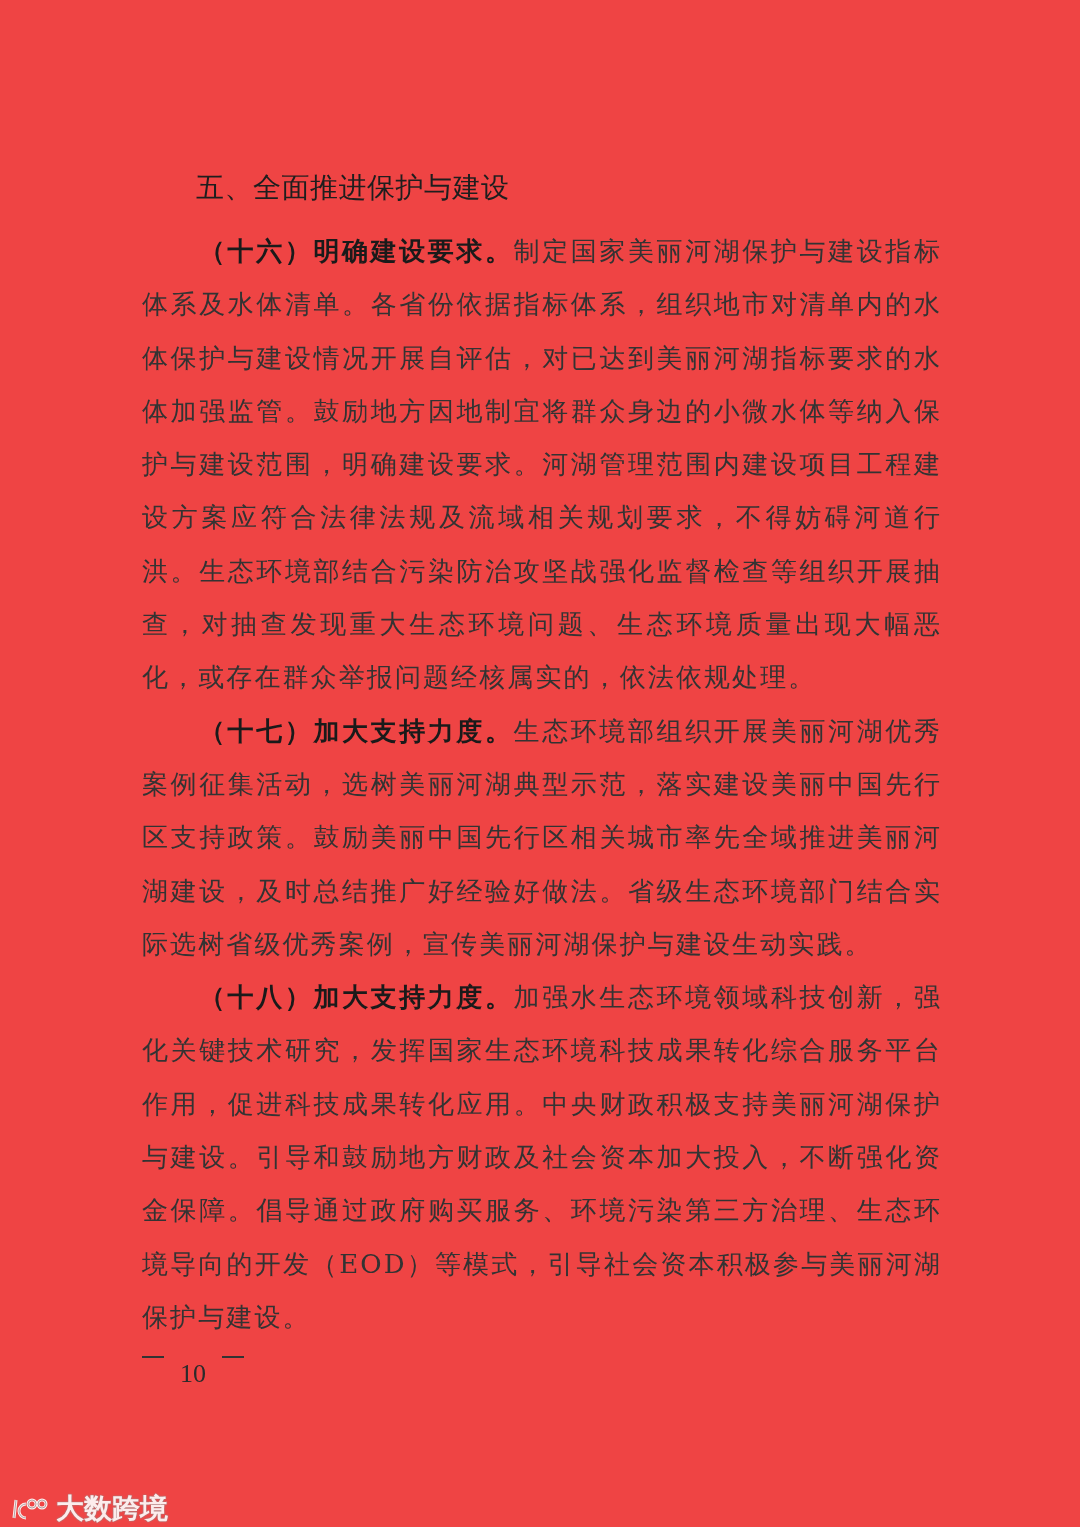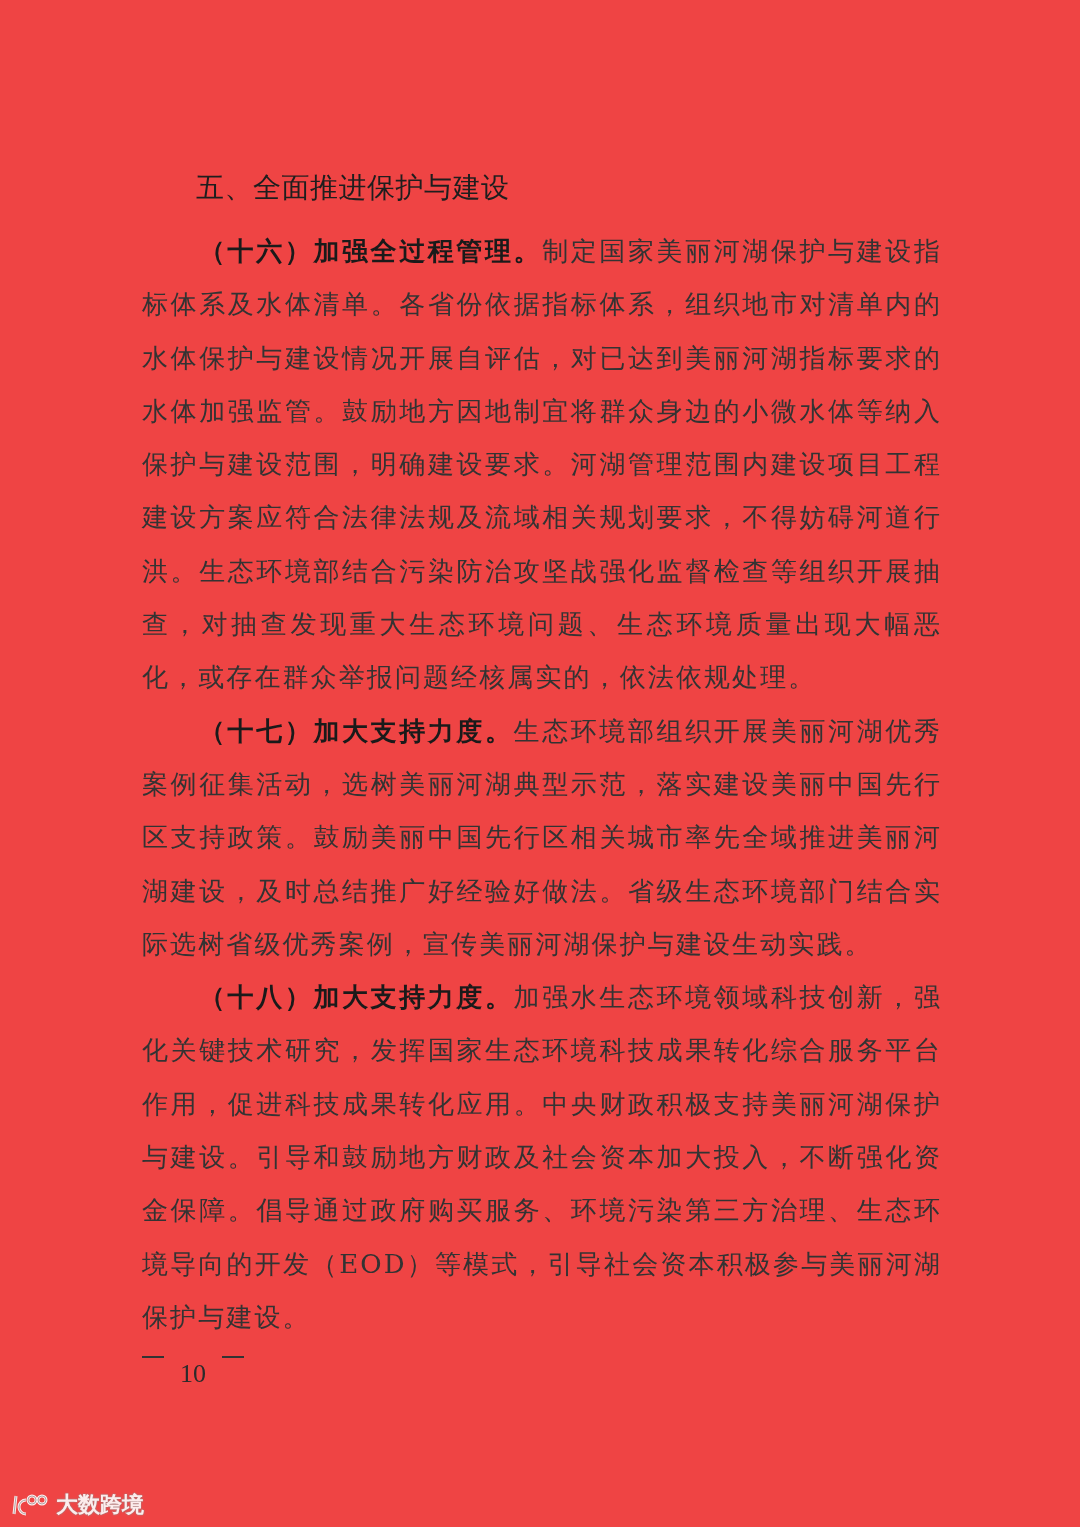--- a/index.html
+++ b/index.html
@@ -75,39 +75,39 @@
     }
     .watermark {
       position: absolute;
       left: 10px;
       top: 1490px;
       display: flex;
       align-items: center;
       gap: 6px;
       color: #ffffff;
       font-family: "DejaVu Sans", "Liberation Sans", sans-serif;
-      font-size: 22px;
+      font-size: 28px;
       font-weight: bold;
       text-shadow: 0 0 2px #9a9a9a, 0 0 1px #777777;
       opacity: 0.9;
     }
     .watermark-logo {
       display: inline-flex;
       align-items: center;
     }
   </style>
 </head>
 <body>
 
 <div class="page">
 
   <div class="section-heading">五、全面推进保护与建设</div>
 
   <div class="body-text">
-    <p class="para"><span class="para-title">（十六）加强全过程管理。</span><span>制定国家美丽河湖保护与建设指标体系及水体清单。各省份依据指标体系，组织地市对清单内的水体保护与建设情况开展自评估，对已达到美丽河湖指标要求的水体加强监管。鼓励地方因地制宜将群众身边的小微水体等纳入保护与建设范围，明确建设要求。河湖管理范围内建设项目工程建设方案应符合法律法规及流域相关规划要求，不得妨碍河道行洪。生态环境部结合污染防治攻坚战强化监督检查等组织开展抽查，对抽查发现重大生态环境问题、生态环境质量出现大幅恶化，或存在群众举报问题经核属实的，依法依规处理。</span></p>
+    <p class="para"><span class="para-title">（十六）明确建设要求。</span><span>制定国家美丽河湖保护与建设指标体系及水体清单。各省份依据指标体系，组织地市对清单内的水体保护与建设情况开展自评估，对已达到美丽河湖指标要求的水体加强监管。鼓励地方因地制宜将群众身边的小微水体等纳入保护与建设范围，明确建设要求。河湖管理范围内建设项目工程建设方案应符合法律法规及流域相关规划要求，不得妨碍河道行洪。生态环境部结合污染防治攻坚战强化监督检查等组织开展抽查，对抽查发现重大生态环境问题、生态环境质量出现大幅恶化，或存在群众举报问题经核属实的，依法依规处理。</span></p>
     <p class="para"><span class="para-title">（十七）加大支持力度。</span><span>生态环境部组织开展美丽河湖优秀案例征集活动，选树美丽河湖典型示范，落实建设美丽中国先行区支持政策。鼓励美丽中国先行区相关城市率先全域推进美丽河湖建设，及时总结推广好经验好做法。省级生态环境部门结合实际选树省级优秀案例，宣传美丽河湖保护与建设生动实践。</span></p>
     <p class="para"><span class="para-title">（十八）加大支持力度。</span><span>加强水生态环境领域科技创新，强化关键技术研究，发挥国家生态环境科技成果转化综合服务平台作用，促进科技成果转化应用。中央财政积极支持美丽河湖保护与建设。引导和鼓励地方财政及社会资本加大投入，不断强化资金保障。倡导通过政府购买服务、环境污染第三方治理、生态环境导向的开发（EOD）等模式，引导社会资本积极参与美丽河湖保护与建设。</span></p>
   </div>
 
   <div class="page-number">
     <span class="dash"></span>
     <span>10</span>
     <span class="dash"></span>
   </div>
 

